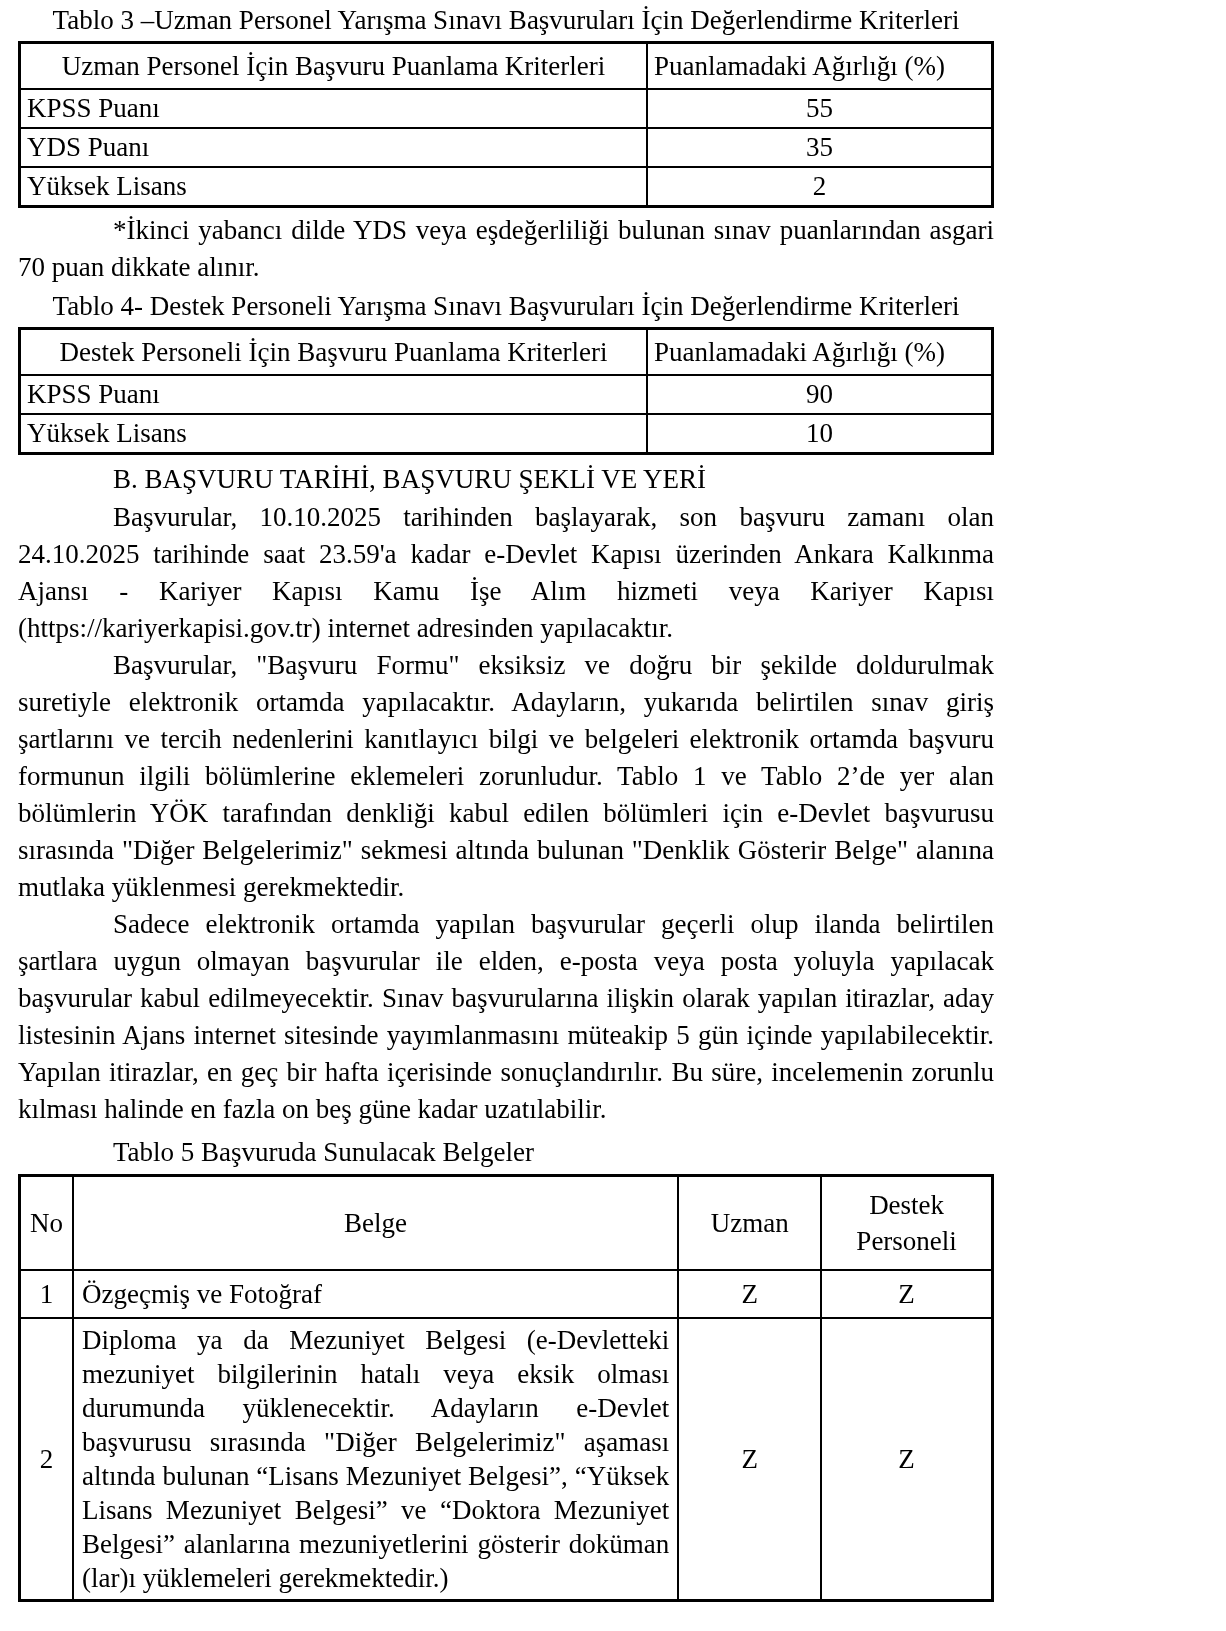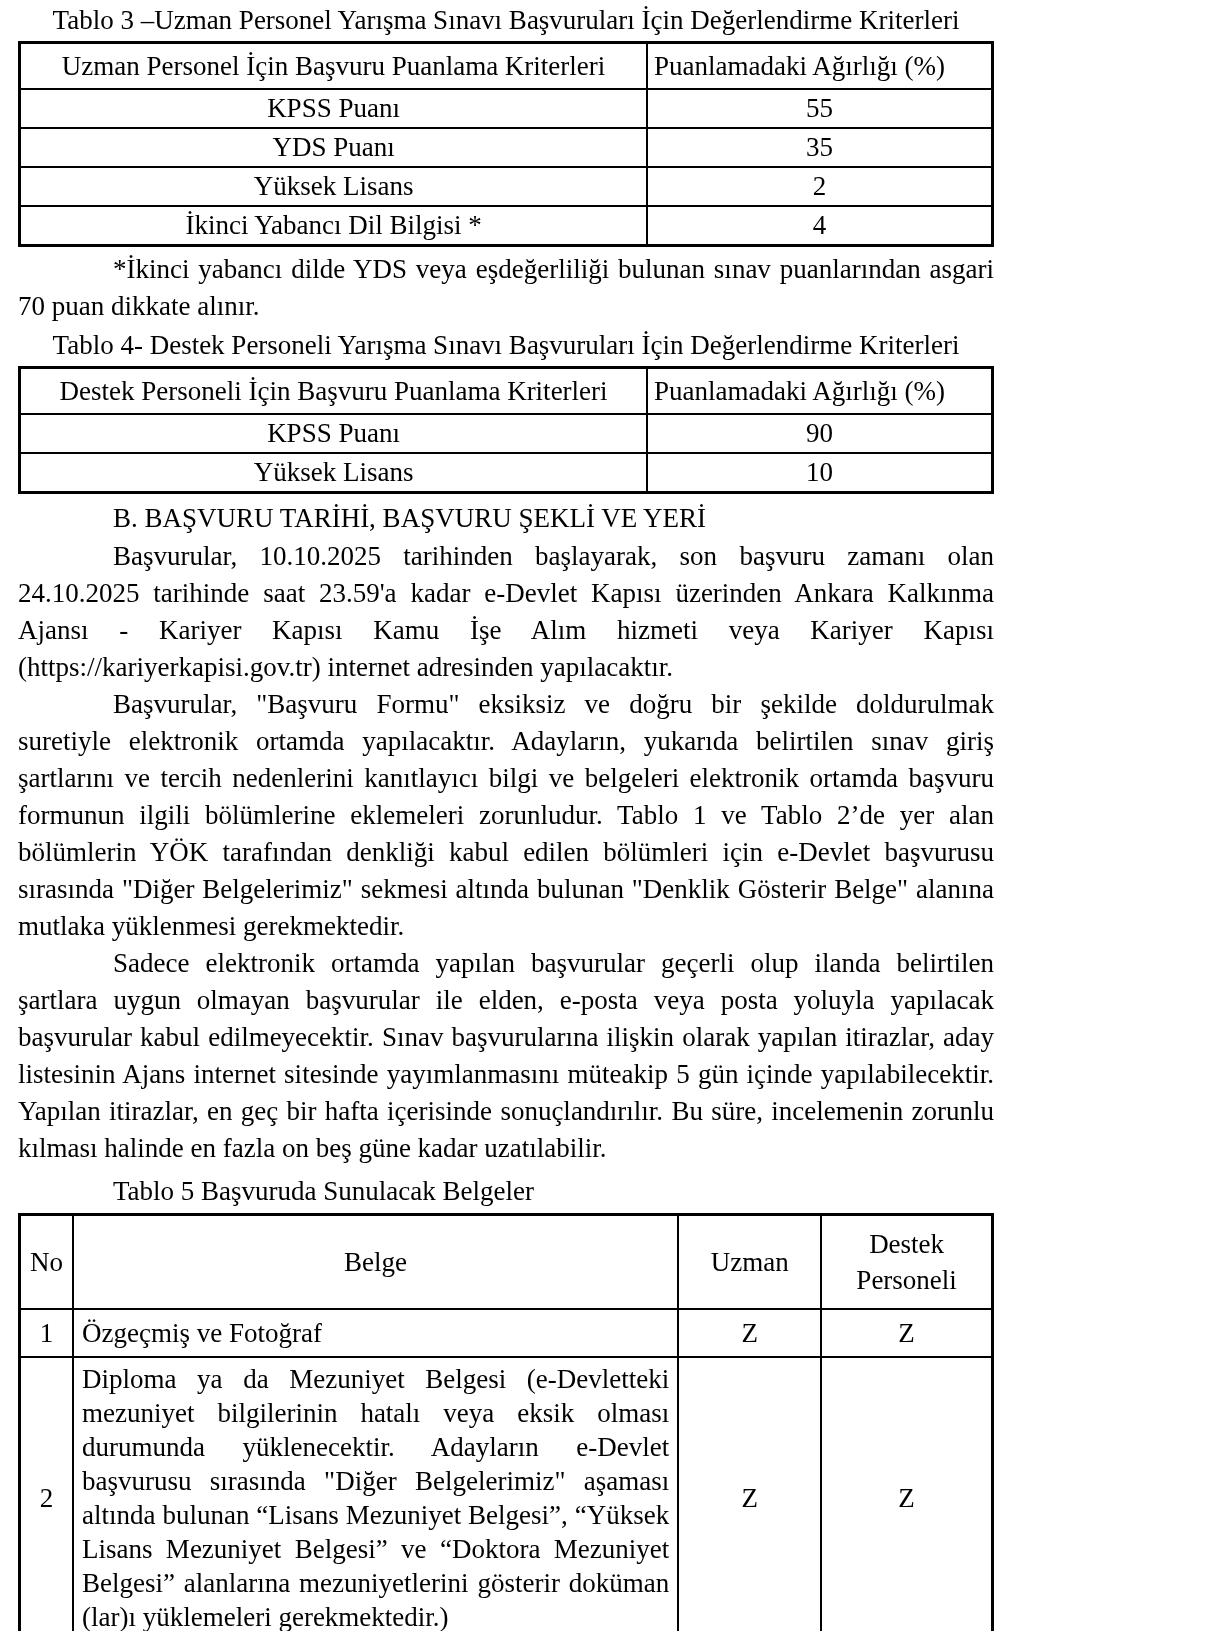--- a/index.html
+++ b/index.html
@@ -50,21 +50,21 @@
     border: 2px solid #000;
     padding: 1px 6px;
     vertical-align: middle;
   }
   table.crit tr.hdr td {
     height: 42px;
   }
   table.crit tr.datarow td {
     height: 35px;
   }
-  table.crit td.c-label   { text-align: center; }
+  table.crit td.c-label   { text-align: left; }
   table.crit td.c-value   { text-align: center; }
   table.crit td.h-label   { text-align: center; }
   table.crit td.h-weight  { text-align: left; }
   table.crit tr.thick-top td { border-top: 3px solid #000; }
   
   .note, .para {
     text-align: justify;
     text-indent: 95px;
     line-height: 37px;
     margin: 0;
@@ -120,24 +120,20 @@
         <td class="c-value">55</td>
       </tr>
       <tr class="datarow">
         <td class="c-label">YDS Puanı</td>
         <td class="c-value">35</td>
       </tr>
       <tr class="datarow">
         <td class="c-label">Yüksek Lisans</td>
         <td class="c-value">2</td>
       </tr>
-      <tr class="datarow">
-        <td class="c-label">İkinci Yabancı Dil Bilgisi *</td>
-        <td class="c-value">4</td>
-      </tr>
     </tbody>
   </table>
 
   <p class="note">*İkinci yabancı dilde YDS veya eşdeğerliliği bulunan sınav puanlarından asgari 70 puan dikkate alınır.</p>
 
   <p class="tbl-title">Tablo 4- Destek Personeli Yarışma Sınavı Başvuruları İçin Değerlendirme Kriterleri</p>
 
   <table class="crit">
     <colgroup>
       <col style="width:64.5%">

